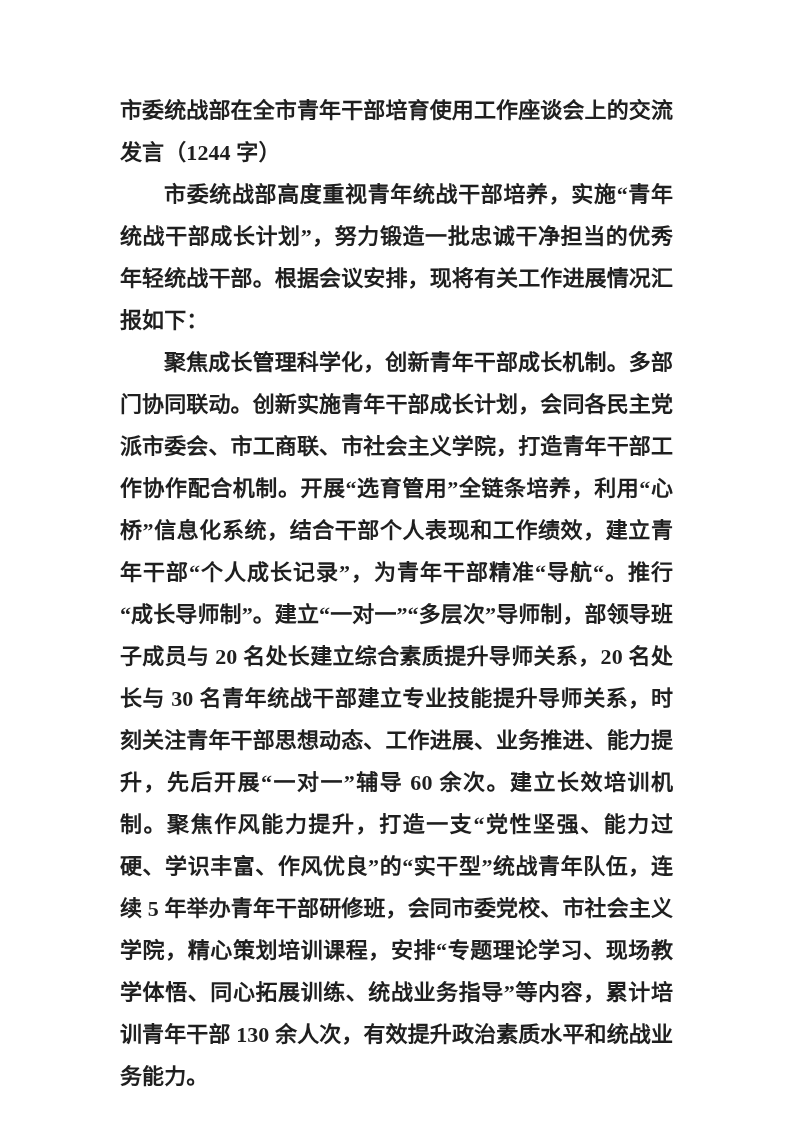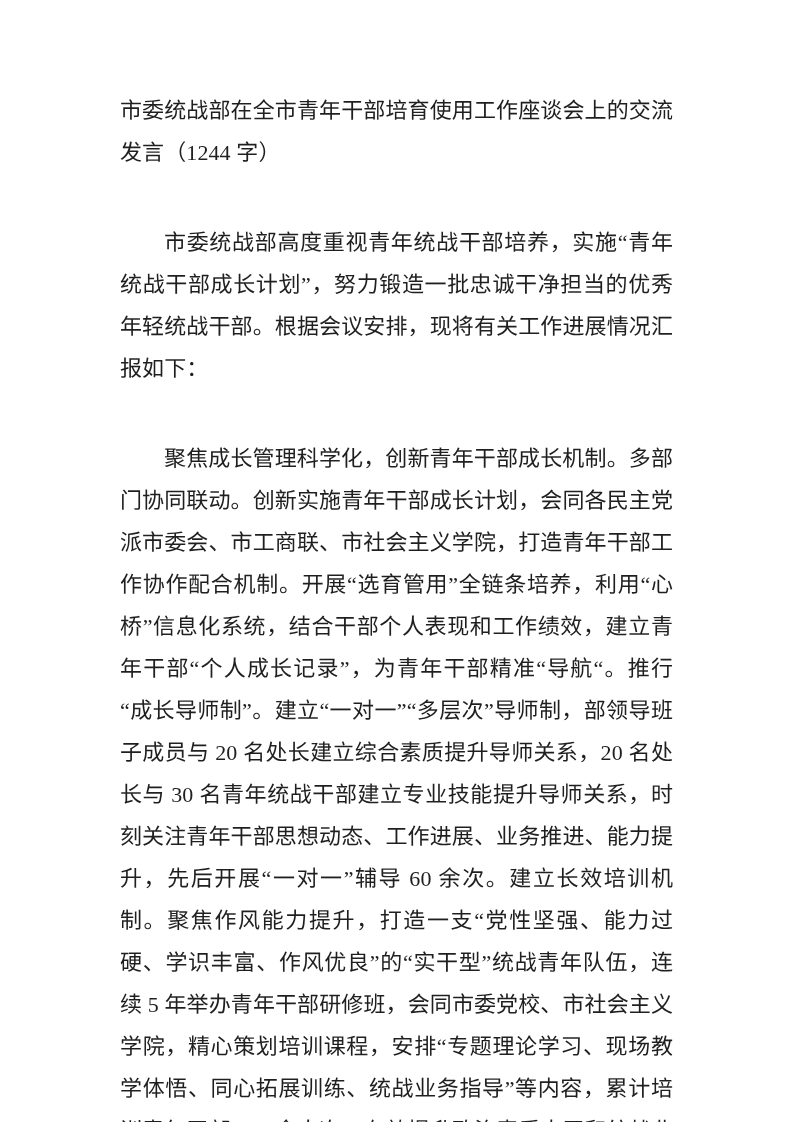--- a/index.html
+++ b/index.html
@@ -8,37 +8,37 @@
     background: #ffffff;
   }
   .page {
     position: relative;
     width: 793px;
     height: 1122px;
     background: #ffffff;
     box-sizing: border-box;
     padding: 90px 120px 0 120px;
     overflow: hidden;
+    font-weight: bold;
   }
   .doc {
     font-family: "Liberation Serif", "DejaVu Serif", serif;
     font-size: 22px;
     line-height: 42px;
     color: #1f1f1f;
     text-align: justify;
     text-justify: inter-character;
     letter-spacing: 0.1px;
   }
   .doc p {
     margin: 0;
     padding: 0;
   }
   .doc p.indent {
     text-indent: 2em;
-    margin-top: 48px;
   }
 </style>
 </head>
 <body>
 
 <div class="page">
   <div class="doc">
     <p>市委统战部在全市青年干部培育使用工作座谈会上的交流发言（1244 字）</p>
     <p class="indent">市委统战部高度重视青年统战干部培养，实施“青年统战干部成长计划”，努力锻造一批忠诚干净担当的优秀年轻统战干部。根据会议安排，现将有关工作进展情况汇报如下：</p>
     <p class="indent">聚焦成长管理科学化，创新青年干部成长机制。多部门协同联动。创新实施青年干部成长计划，会同各民主党派市委会、市工商联、市社会主义学院，打造青年干部工作协作配合机制。开展“选育管用”全链条培养，利用“心桥”信息化系统，结合干部个人表现和工作绩效，建立青年干部“个人成长记录”，为青年干部精准“导航“。推行“成长导师制”。建立“一对一”“多层次”导师制，部领导班子成员与 20 名处长建立综合素质提升导师关系，20 名处长与 30 名青年统战干部建立专业技能提升导师关系，时刻关注青年干部思想动态、工作进展、业务推进、能力提升，先后开展“一对一”辅导 60 余次。建立长效培训机制。聚焦作风能力提升，打造一支“党性坚强、能力过硬、学识丰富、作风优良”的“实干型”统战青年队伍，连续 5 年举办青年干部研修班，会同市委党校、市社会主义学院，精心策划培训课程，安排“专题理论学习、现场教学体悟、同心拓展训练、统战业务指导”等内容，累计培训青年干部 130 余人次，有效提升政治素质水平和统战业务能力。</p>

